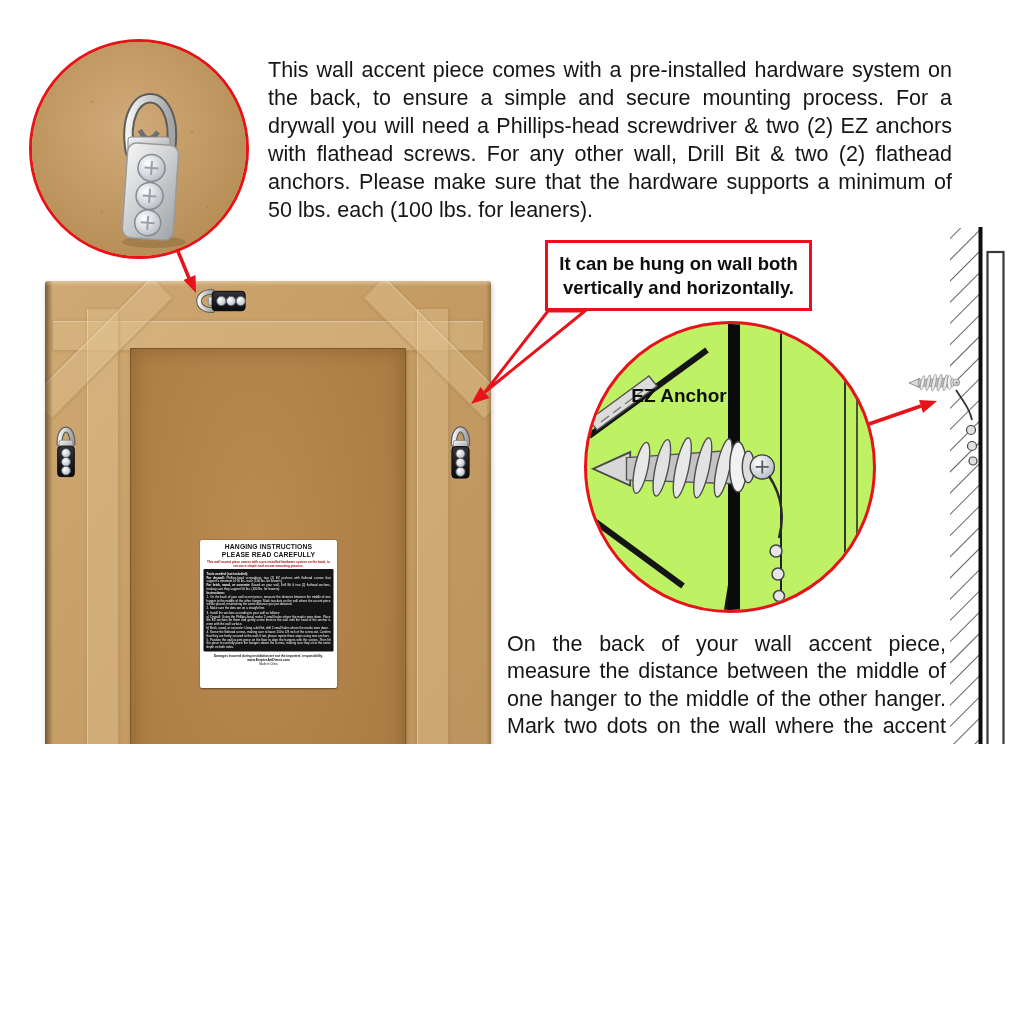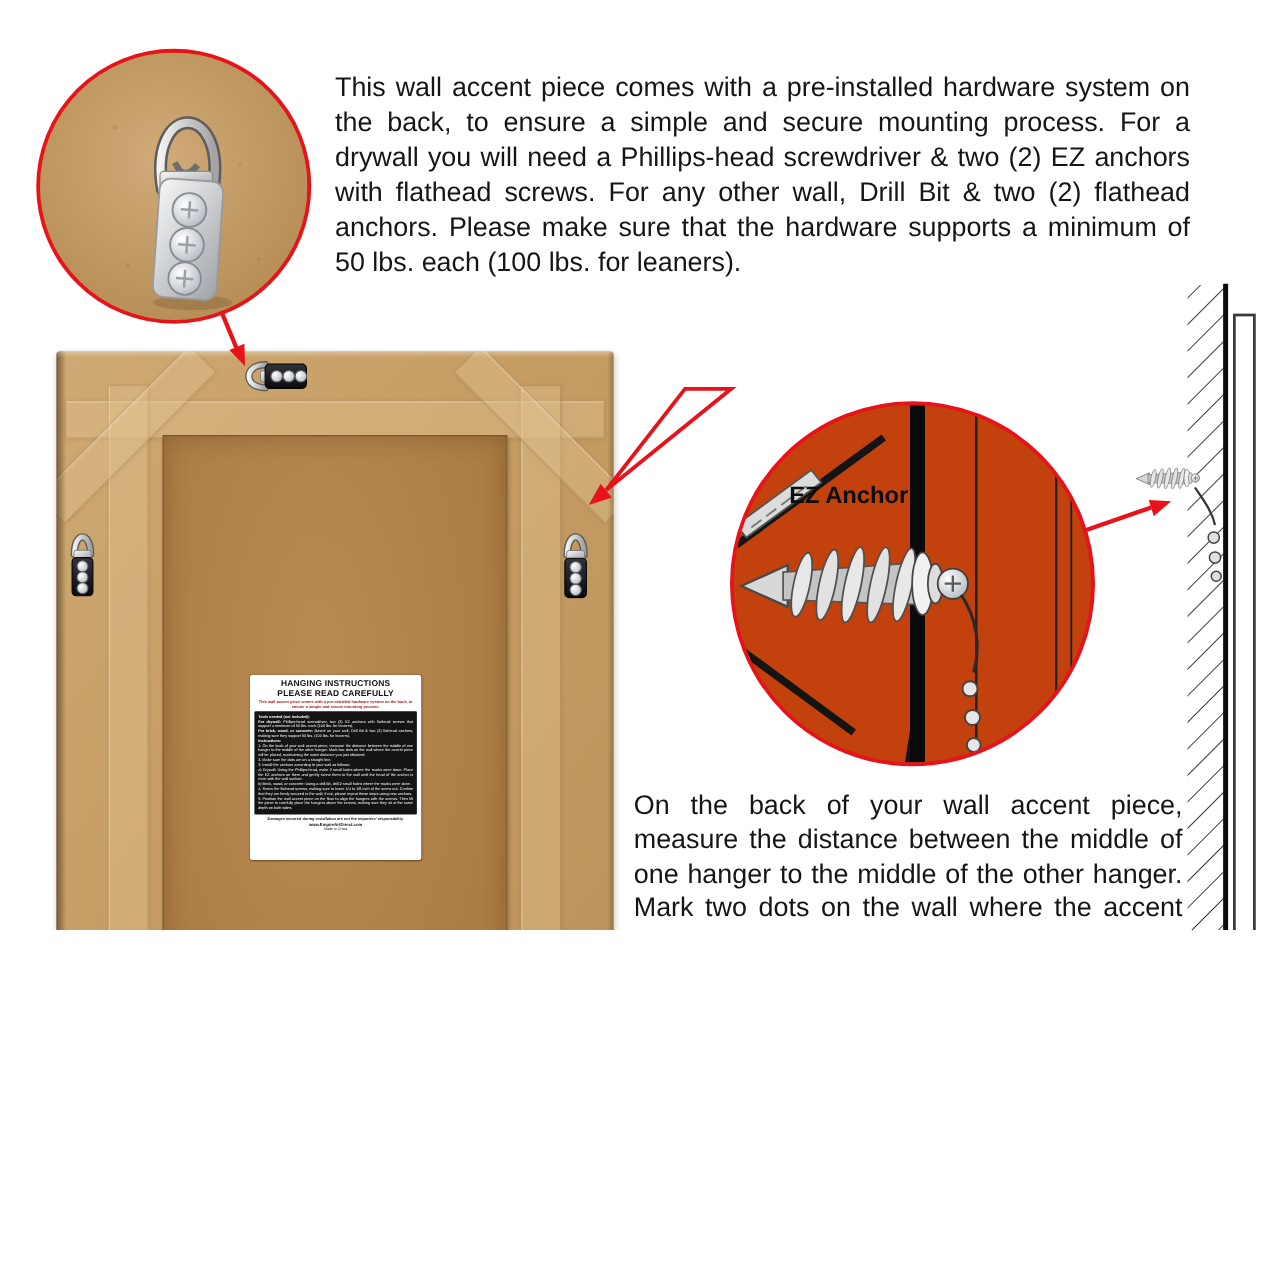--- a/index.html
+++ b/index.html
@@ -22,21 +22,21 @@
     position:absolute; left:170px; top:951px; width:360px; text-align:center;
     font-size:18px; font-weight:bold; letter-spacing:.2px; white-space:pre; color:#3b82f6;
   }
   
   .callout {
     position:absolute; left:545px; top:240px; width:267px; height:71px;
     background:#fff; border:3px solid #e8121a; text-align:center; padding-top:9px;
     font-size:18.5px; font-weight:bold; line-height:24px; color:#0d0d0d; z-index:6;
   }
   
-  .inset { position:absolute; border-radius:50%; border:3px solid #e8121a; overflow:hidden; background:#c2410c; z-index:5; }
+  .inset { position:absolute; border-radius:50%; border:3px solid #e8121a; overflow:hidden; background:#bef264; z-index:5; }
   .inset-hw { left:29px; top:39px; width:220px; height:220px; box-shadow:inset 0 0 14px rgba(90,60,25,.35); }
   .inset-ez { left:584px; top:321px; width:292px; height:292px; }
   
   .frame {
     position:absolute; left:45px; top:281px; width:446px; height:668px; overflow:hidden;
     background:linear-gradient(125deg,#cfa973 0%,#c49c63 45%,#b9905a 100%);
     border-radius:3px; z-index:2; box-shadow:1px 2px 5px rgba(0,0,0,.22);
   }
   .f-edge-l { position:absolute; left:0; top:0; bottom:0; width:8px; background:linear-gradient(90deg,rgba(43,26,9,.55),rgba(43,26,9,0)); }
   .f-edge-b { position:absolute; left:0; bottom:0; right:0; height:9px; background:linear-gradient(0deg,rgba(43,26,9,.45),rgba(43,26,9,0)); }
@@ -142,20 +142,24 @@
       <circle cx="46.5" cy="15" r="4.8" fill="url(#g-screw)" stroke="#565c63" stroke-width=".9"></circle>
       <circle cx="56.5" cy="15" r="4.8" fill="url(#g-screw)" stroke="#565c63" stroke-width=".9"></circle>
     </symbol>
   </defs>
 </svg>
 
 <div class="canvas">
 
   <p class="intro">This wall accent piece comes with a pre-installed hardware system on the back, to ensure a simple and secure mounting process.  For a drywall you will need a Phillips-head screwdriver &amp; two (2) EZ anchors with flathead screws. For any other wall, Drill Bit &amp; two (2) flathead anchors.  Please make sure that the hardware supports a minimum of 50 lbs. each (100 lbs. for leaners).</p>
 
+  <div class="callout">
+    <span>It can be hung on wall both</span><br>
+    <span>vertically and horizontally.</span>
+  </div>
 
   <div class="frame">
     <div class="tape h" style="left:8px; top:40px; width:430px; height:30px;"></div>
     <div class="tape h" style="left:8px; top:592px; width:430px; height:32px;"></div>
     <div class="tape" style="left:42px; top:28px; width:32px; height:610px;"></div>
     <div class="tape" style="left:372px; top:28px; width:32px; height:610px;"></div>
     <div class="tape h" style="left:-28px; top:52px; width:170px; height:30px; transform:rotate(-45deg);"></div>
     <div class="tape h" style="left:304px; top:52px; width:170px; height:30px; transform:rotate(45deg);"></div>
     <div class="tape h" style="left:-28px; top:586px; width:170px; height:30px; transform:rotate(45deg);"></div>
     <div class="tape h" style="left:304px; top:586px; width:170px; height:30px; transform:rotate(-45deg);"></div>

